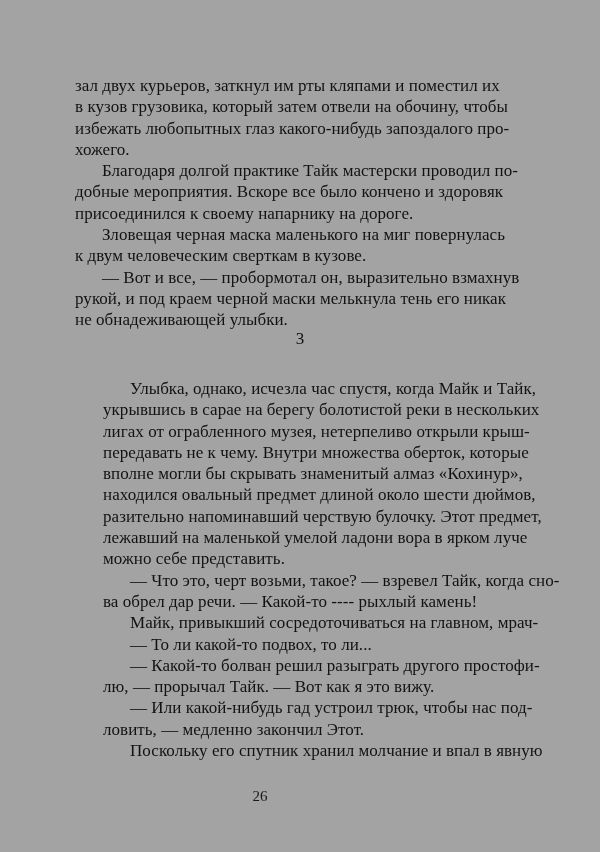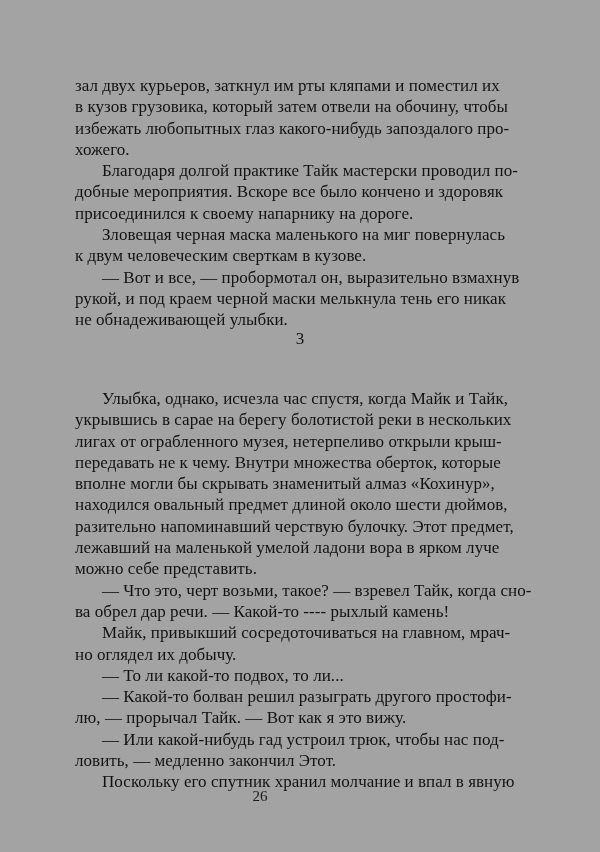--- a/index.html
+++ b/index.html
@@ -55,21 +55,21 @@
     content: "";
     display: inline-block;
     width: 100%;
     height: 0;
   }
   .ln.last {
     text-align: left;
   }
 
   .block-1 { top: 75px; }
-  .block-2 { top: 388px; }
+  .block-2 { top: 378px; margin-left: 28px; }
 
   .chapter-number {
     position: absolute;
     top: 328px;
     left: 0;
     width: 600px;
     text-align: center;
     font-size: 17px;
     line-height: 21.3px;
     color: #121212;
@@ -114,21 +114,20 @@
       <div class="ln just">лигах от ограбленного музея, нетерпеливо открыли крыш-</div>
       <div class="ln just">передавать не к чему. Внутри множества оберток, которые</div>
       <div class="ln just">вполне могли бы скрывать знаменитый алмаз «Кохинур»,</div>
       <div class="ln just">находился овальный предмет длиной около шести дюймов,</div>
       <div class="ln just">разительно напоминавший черствую булочку. Этот предмет,</div>
       <div class="ln just">лежавший на маленькой умелой ладони вора в ярком луче</div>
       <div class="ln last">можно себе представить.</div>
       <div class="ln indent just">— Что это, черт возьми, такое? — взревел Тайк, когда сно-</div>
       <div class="ln last">ва обрел дар речи. — Какой-то ---- рыхлый камень!</div>
       <div class="ln indent just">Майк, привыкший сосредоточиваться на главном, мрач-</div>
-      <div class="ln last">но оглядел их добычу.</div>
       <div class="ln indent last">— То ли какой-то подвох, то ли...</div>
       <div class="ln indent just">— Какой-то болван решил разыграть другого простофи-</div>
       <div class="ln last">лю, — прорычал Тайк. — Вот как я это вижу.</div>
       <div class="ln indent just">— Или какой-нибудь гад устроил трюк, чтобы нас под-</div>
       <div class="ln last">ловить, — медленно закончил Этот.</div>
       <div class="ln indent last">Поскольку его спутник хранил молчание и впал в явную</div>
     </div>
 
   <div class="page-number">26</div>
 

